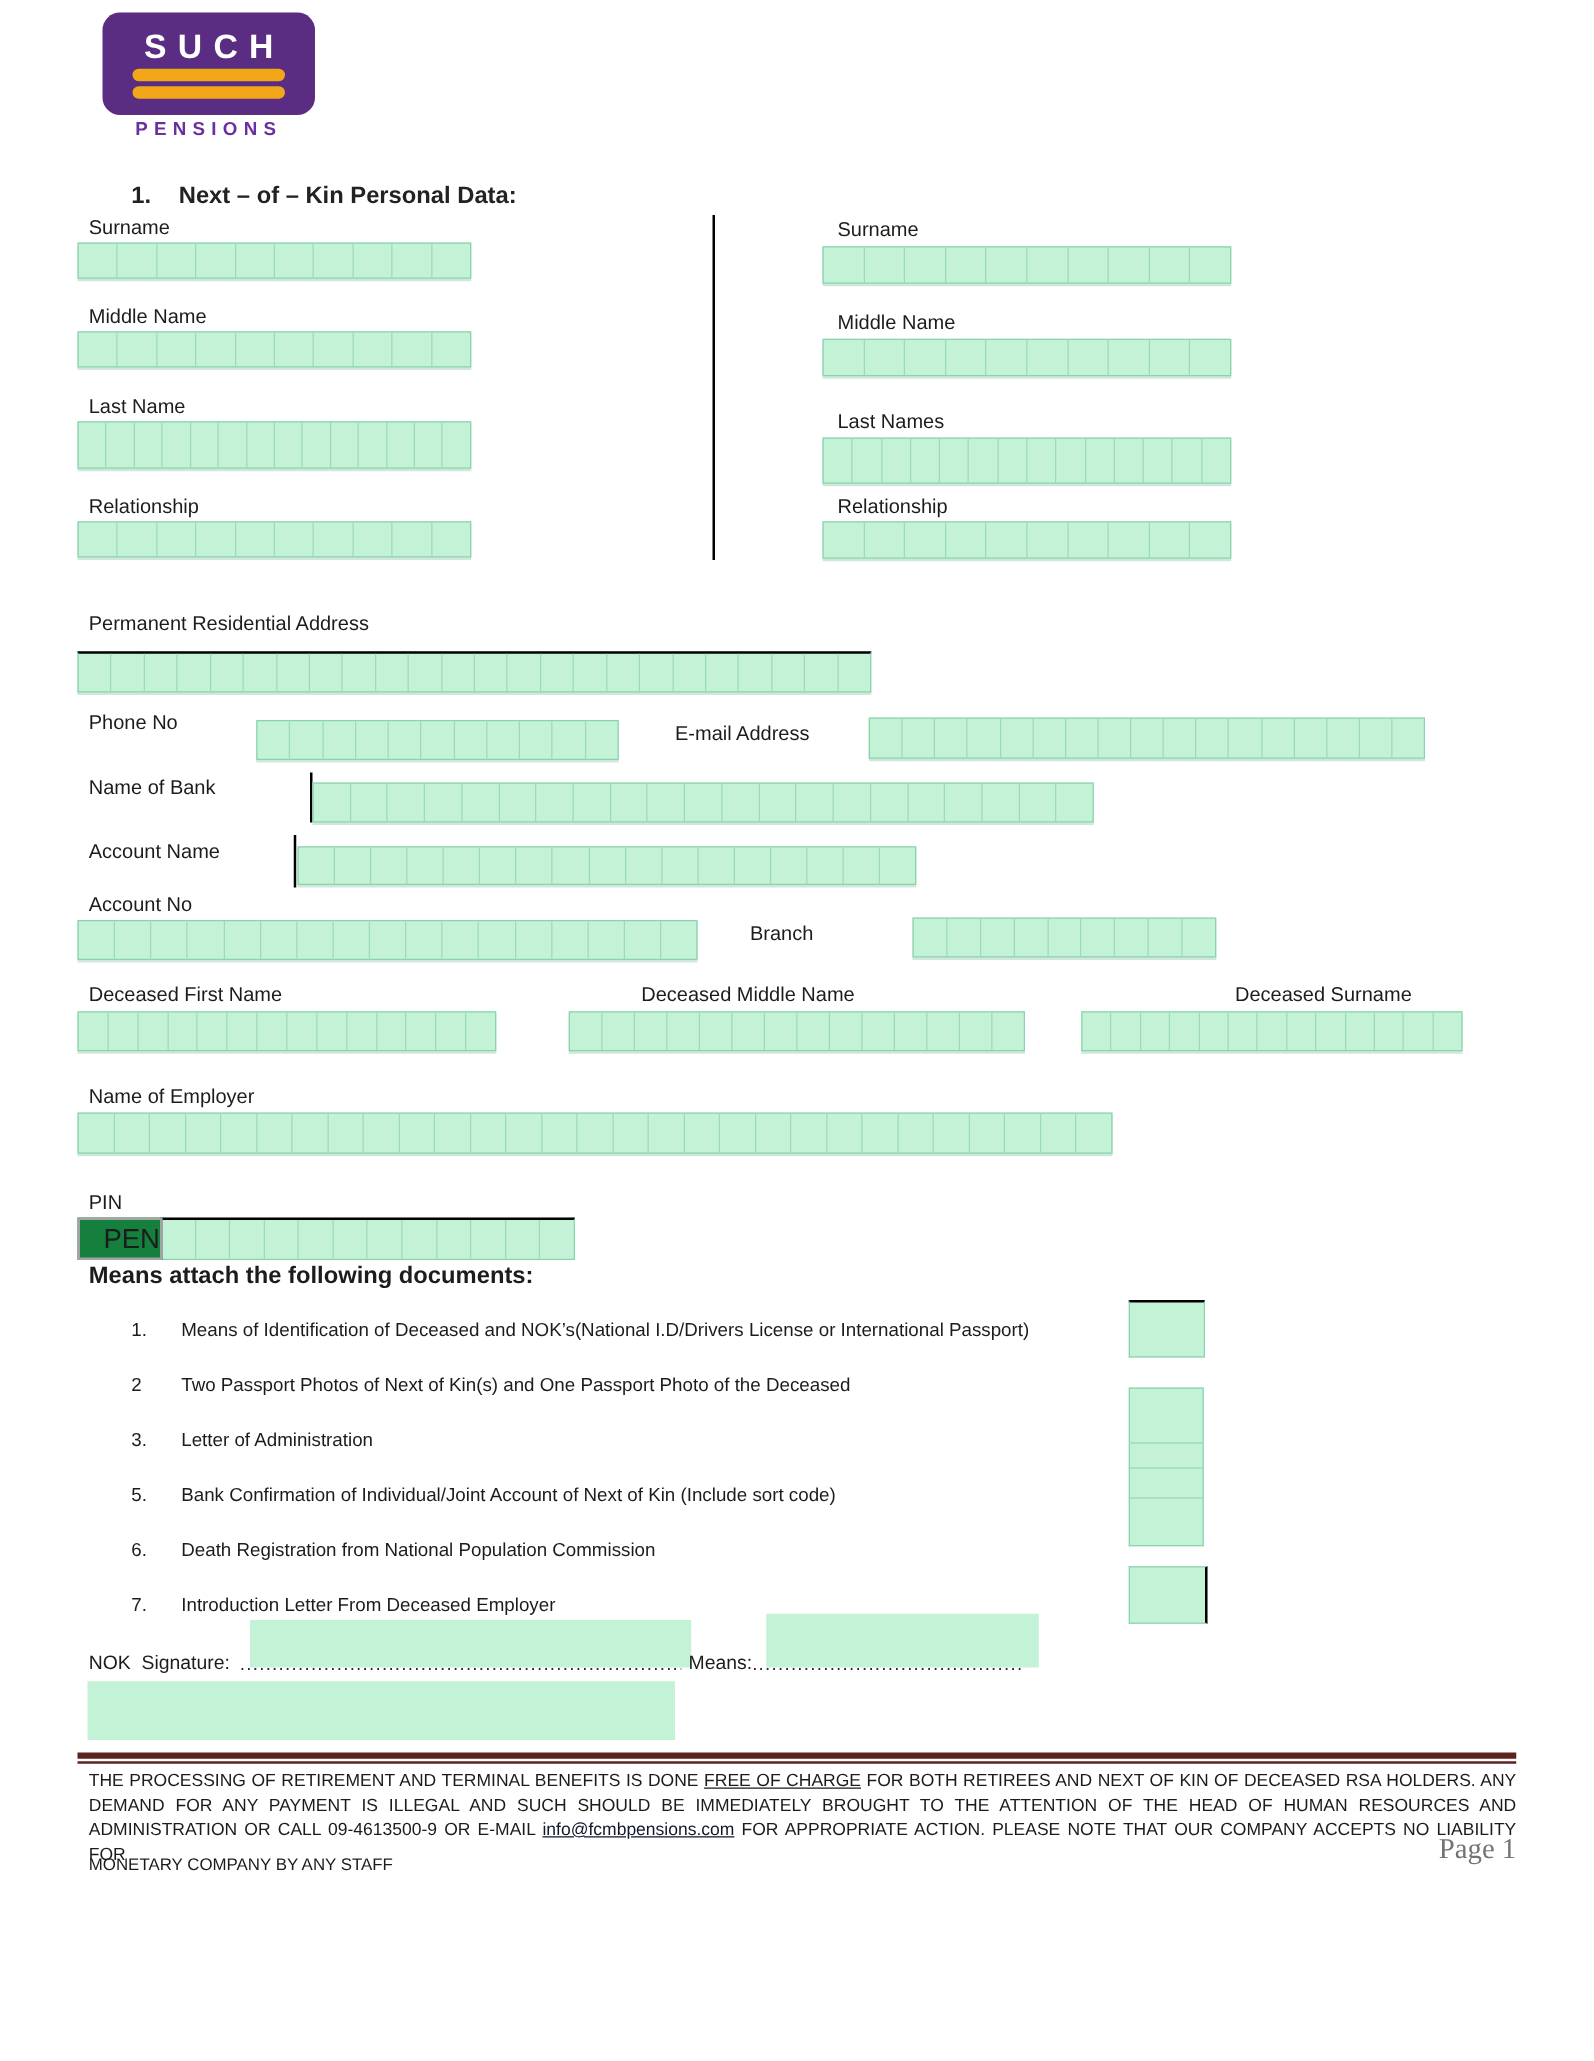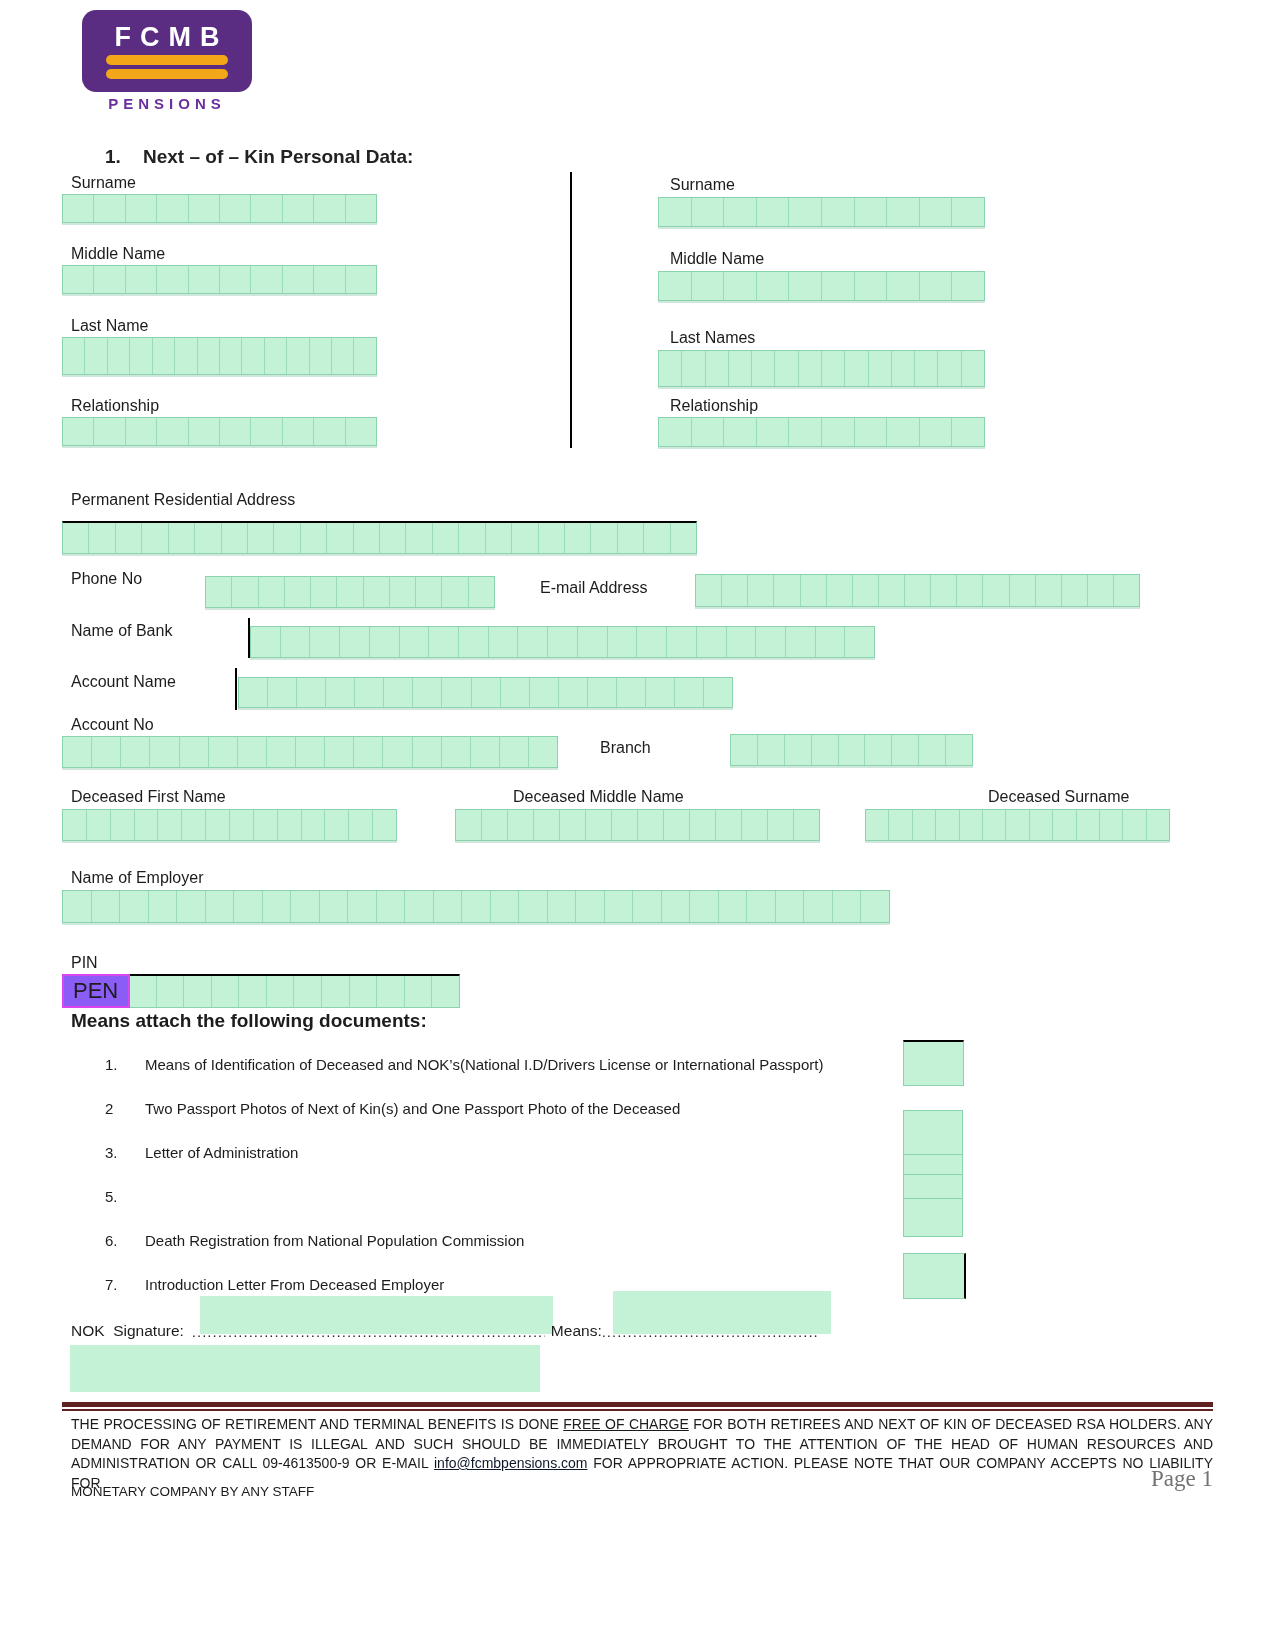--- a/index.html
+++ b/index.html
@@ -28,22 +28,22 @@
   .strip { position:absolute; display:flex; background:#c4f2d6;
            border:1px solid #8bd2ae; box-shadow:0 2px 0 rgba(150,205,175,.45); }
   .strip .cell { flex:1; border-right:1px solid #9adbba; }
   .strip .cell:last-child { border-right:none; }
   .strip-topline { border-top:2px solid #000; }
   .vdivider { position:absolute; left:570px; top:172px; width:2px; height:276px; background:#000; }
   .tick { position:absolute; width:2px; background:#000; }
 
   
   .pen-row { position:absolute; left:62px; top:974px; width:398px; height:34px; display:flex; }
-  .pen-box { width:68px; background:#8b5cf6; border:2px solid #d946ef; font-size:22px;
-             display:flex; align-items:center; padding-left:9px; z-index:2; }
+  .pen-box { width:68px; background:#15803d; border:2px solid #a3a3a3; font-size:22px;
+             display:flex; align-items:center; padding-left:9px; z-index:2;justify-content:flex-end; }
   .pin-strip { position:relative; flex:1; display:flex; background:#c4f2d6;
                border:1px solid #8bd2ae; border-top:2px solid #000; margin-left:-2px; }
   .pin-strip .cell { flex:1; border-right:1px solid #9adbba; }
   .pin-strip .cell:last-child { border-right:none; }
 
   
   .attach-heading { position:absolute; left:71px; top:1010px; font-size:19px; font-weight:bold; color:#1c1c1c; }
   .attach-items { position:absolute; left:105px; top:1056px; width:840px; }
   .attach-item { height:44px; display:flex; align-items:flex-start; font-size:15px; }
   .attach-num { display:inline-block; width:40px; }
@@ -73,21 +73,21 @@
   .footer-last { position:absolute; left:71px; top:1484px; font-size:13.5px; color:#1b1b1b; }
   .page-num { position:absolute; left:1000px; top:1466px; width:213px; text-align:right;
               font-family:"Liberation Serif", serif; font-size:23px; color:#737373; }
 </style>
 </head>
 <body>
 
 <div class="page">
 
   <div class="logo-box">
-    <div class="logo-text">FCMB</div>
+    <div class="logo-text">SUCH</div>
     <div class="logo-bar"></div>
     <div class="logo-bar"></div>
   </div>
   <div class="logo-sub">PENSIONS</div>
 
   <div class="sec-heading">
     <span class="num">1.</span><span>Next – of – Kin Personal Data:</span>
   </div>
 
   <div class="vdivider"></div>
@@ -474,20 +474,21 @@
       <div class="attach-item">
         <span class="attach-num">2</span>
         <span class="attach-text">Two Passport Photos of Next of Kin(s) and One Passport Photo of the Deceased</span>
       </div>
       <div class="attach-item">
         <span class="attach-num">3.</span>
         <span class="attach-text">Letter of Administration</span>
       </div>
       <div class="attach-item">
         <span class="attach-num">5.</span>
+        <span class="attach-text">Bank Confirmation of Individual/Joint Account of Next of Kin (Include sort code)</span>
       </div>
       <div class="attach-item">
         <span class="attach-num">6.</span>
         <span class="attach-text">Death Registration from National Population Commission</span>
       </div>
       <div class="attach-item">
         <span class="attach-num">7.</span>
         <span class="attach-text">Introduction Letter From Deceased Employer</span>
       </div>
     </div>

